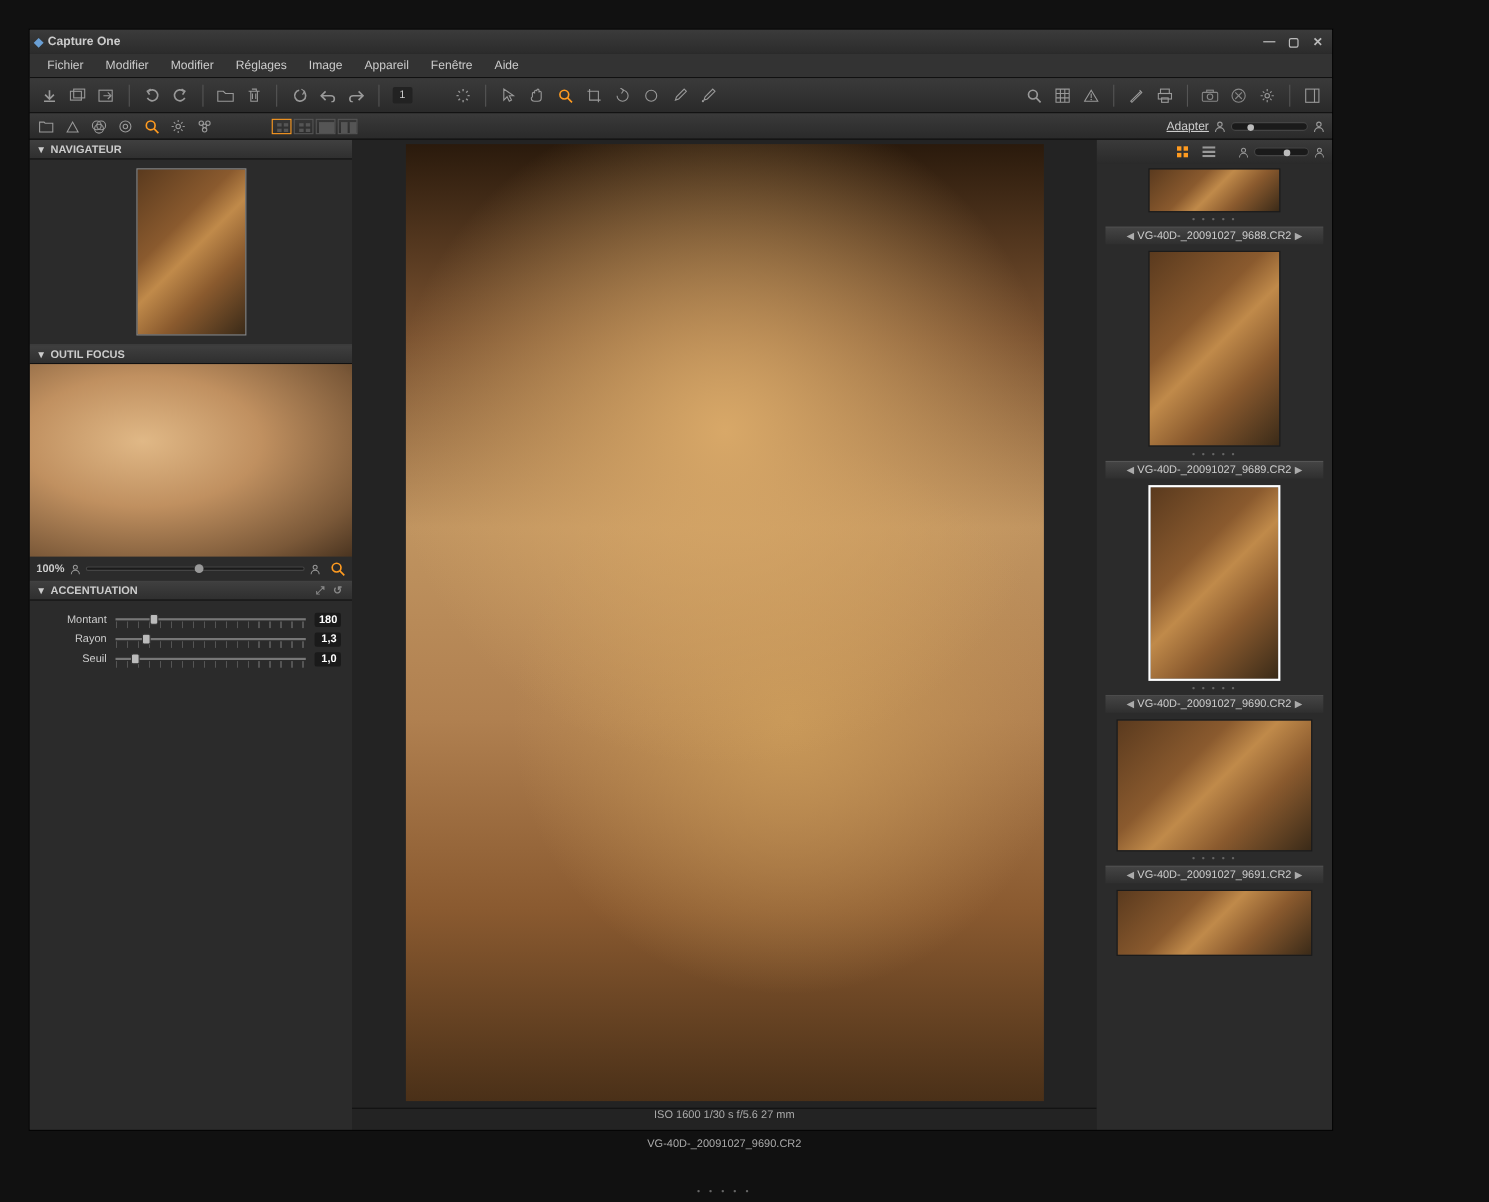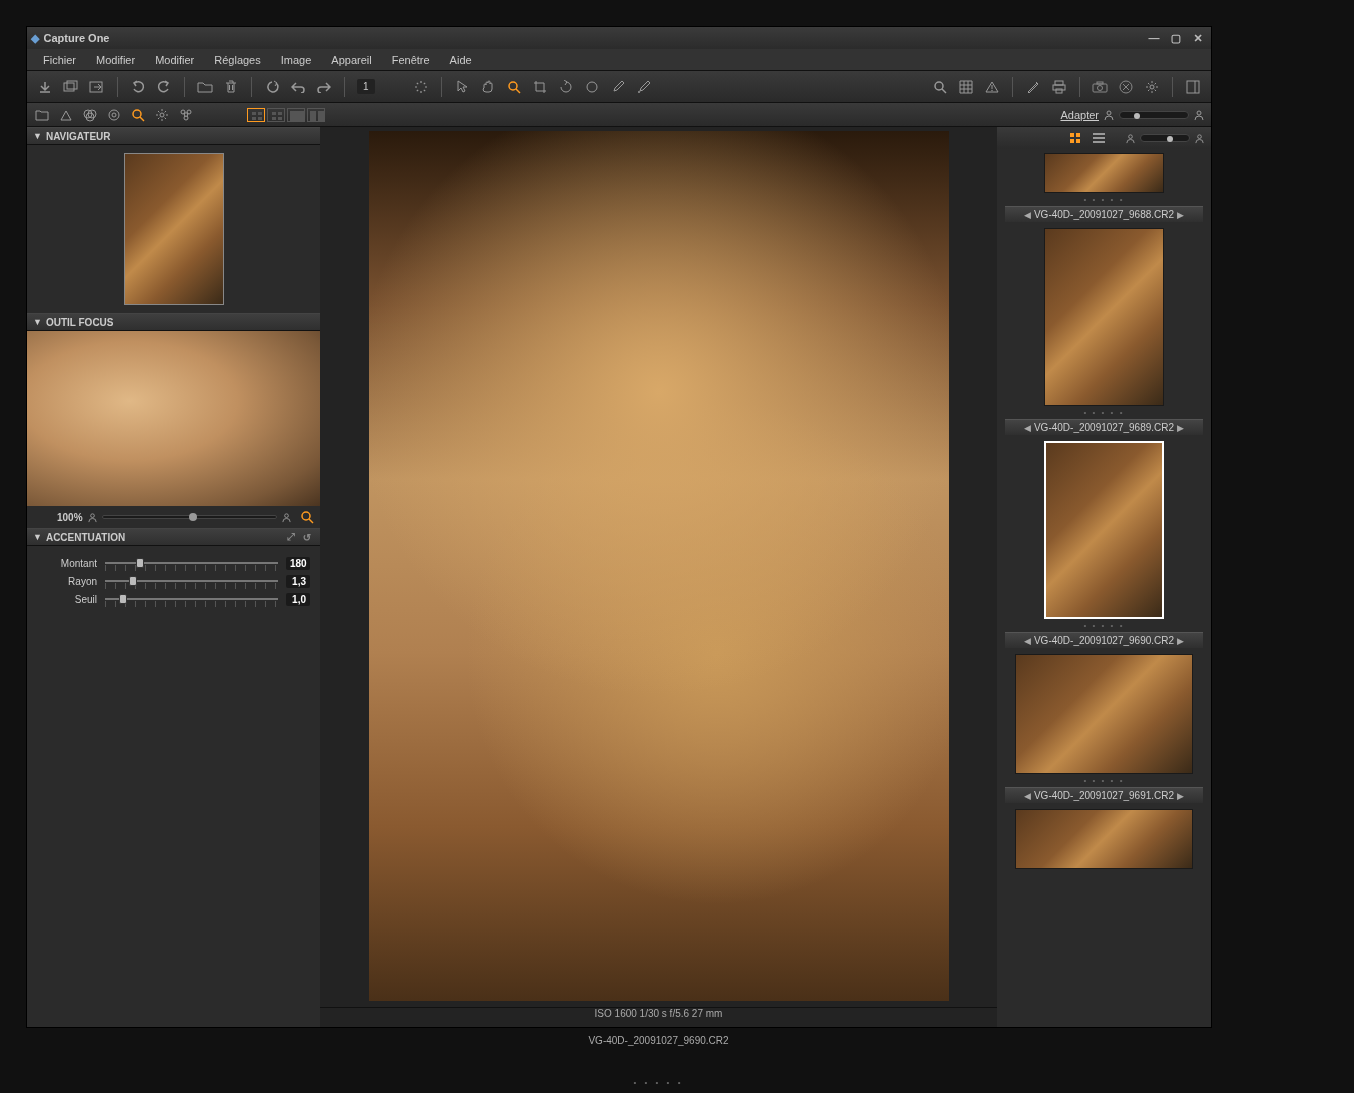--- a/index.html
+++ b/index.html
@@ -47,21 +47,21 @@
 .panel-header { height:18px; background:linear-gradient(#3f3f3f,#2f2f2f); color:#ccc; font-size:10px; font-weight:bold; display:flex; align-items:center; padding:0 6px; border-top:1px solid #444; border-bottom:1px solid #111; }
 .panel-header .arrow { margin-right:4px; font-size:9px; }
 .panel-header .spacer { flex:1; }
 .panel-header .pbtn { width:14px; height:14px; margin-left:2px; display:flex; align-items:center; justify-content:center; color:#888; cursor:pointer; font-size:10px; }
 
 .nav-panel { padding:8px; display:flex; justify-content:center; }
 .nav-thumb { width:100px; height:152px; border:1px solid #888; background:linear-gradient(135deg,#5a3a1e 0%,#8a5a2e 35%,#c08a4a 50%,#8a5a2e 70%,#3a2a18 100%); }
 
 .focus-panel { padding:0; }
 .focus-crop { width:100%; height:175px; background:radial-gradient(ellipse at 35% 40%, #e0b886 0%, #c09060 40%, #7a5838 80%, #4a3420 100%); }
-.focus-ctrl { height:22px; display:flex; align-items:center; padding:0 6px; gap:4px; color:#ccc; font-size:10px; font-weight:bold;margin-left:24px; }
+.focus-ctrl { height:22px; display:flex; align-items:center; padding:0 6px; gap:4px; color:#ccc; font-size:10px; font-weight:bold; }
 .focus-ctrl .slider-track { flex:1; height:4px; background:#1b1b1b; border:1px solid #444; border-radius:2px; position:relative; }
 .focus-ctrl .slider-thumb { position:absolute; top:-3px; left:50%; width:8px; height:8px; background:#999; border-radius:50%; }
 
 .accent-panel { padding:6px 10px; }
 .acc-row { display:flex; align-items:center; gap:8px; margin:4px 0; }
 .acc-label { width:60px; text-align:right; color:#ccc; font-size:10px; }
 .acc-slider { flex:1; position:relative; height:14px; }
 .acc-track { position:absolute; top:6px; left:0; right:0; height:2px; background:#777; }
 .acc-track::after { content:""; position:absolute; top:3px; left:0; right:0; height:6px;
   background:repeating-linear-gradient(90deg,#555 0 1px,transparent 1px 10px); }

